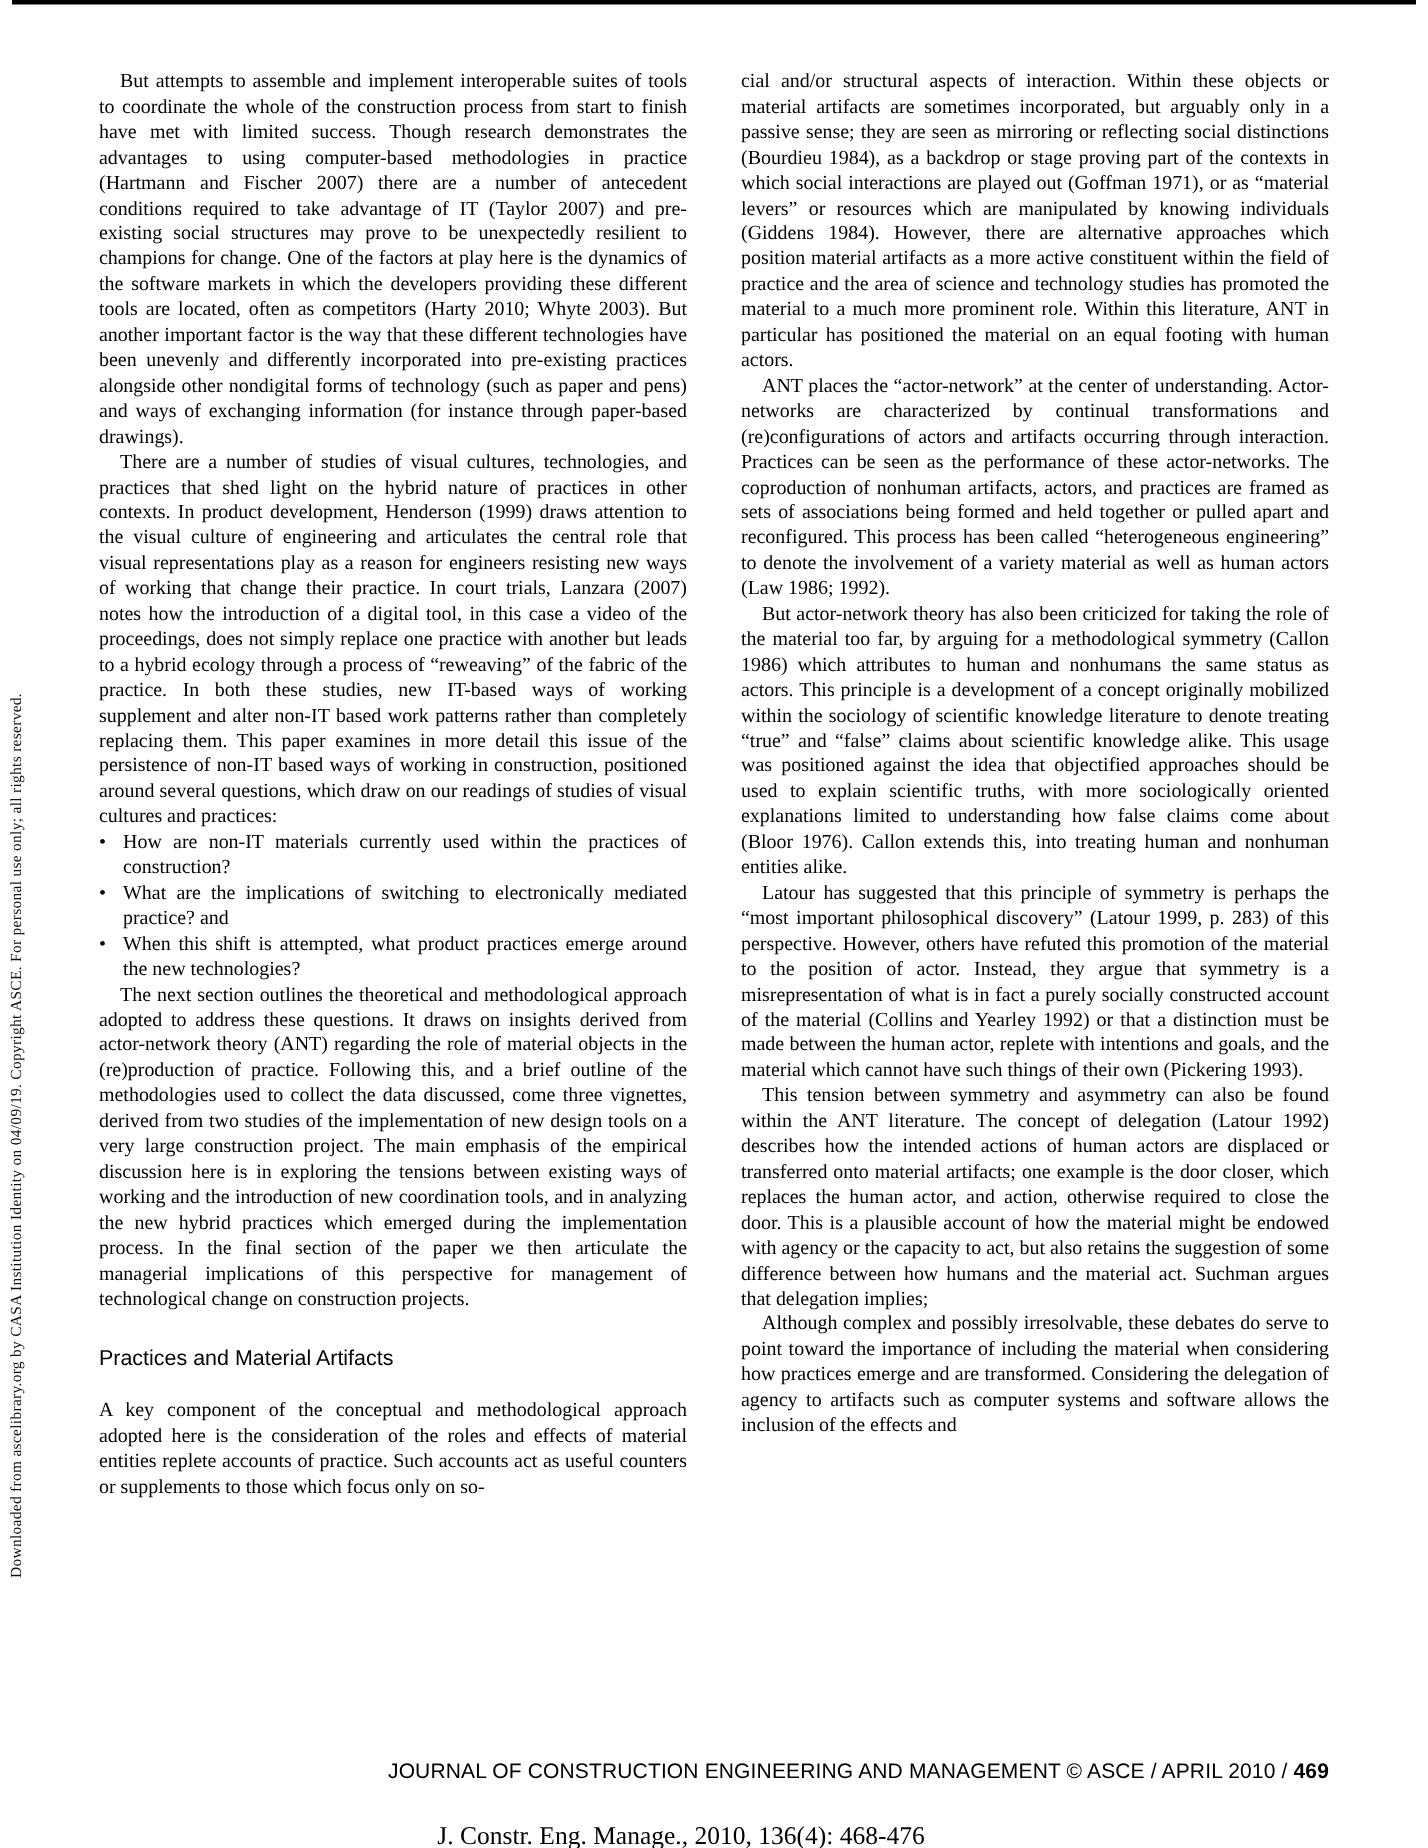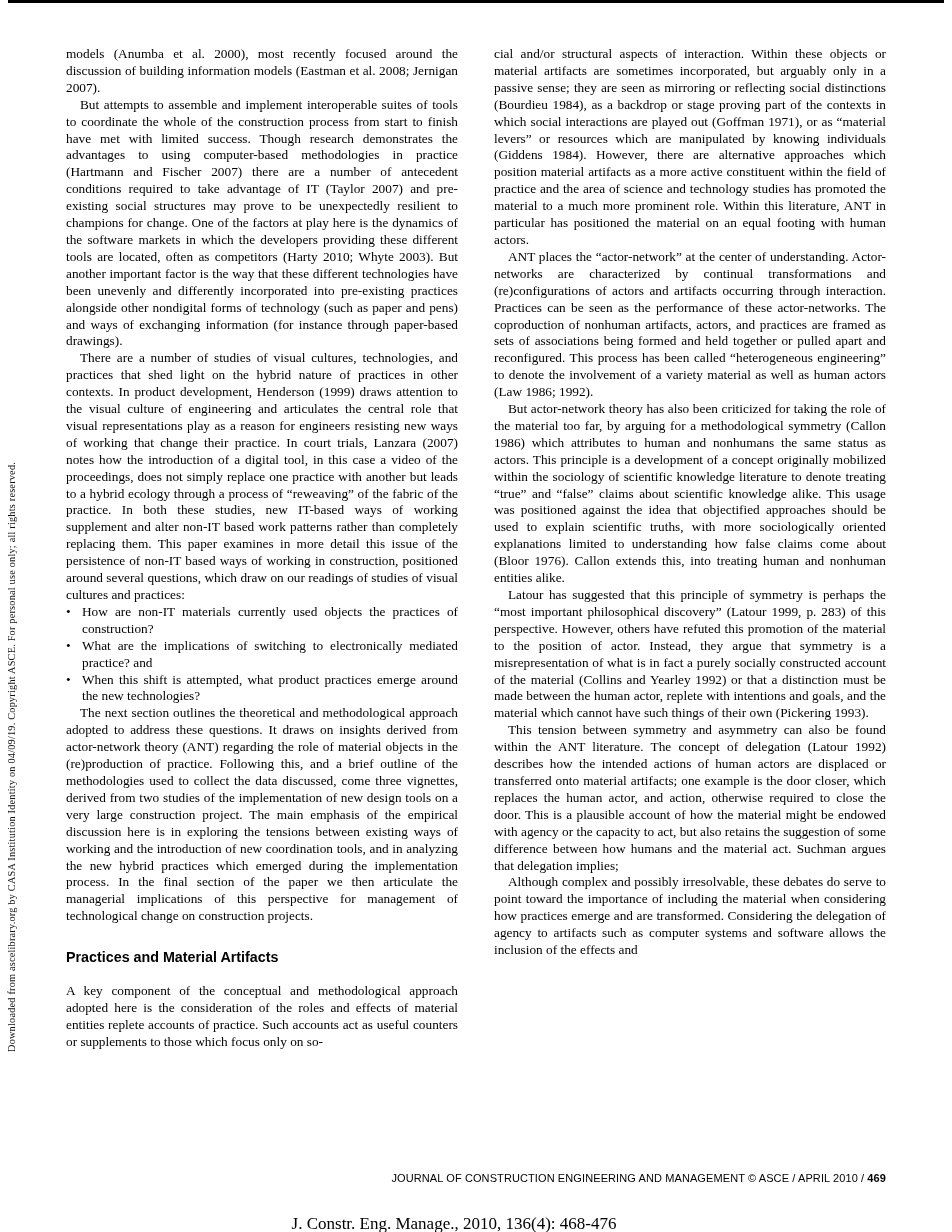--- a/index.html
+++ b/index.html
@@ -60,38 +60,38 @@
   .bullet .dot {
     width: 16px;
     flex: 0 0 16px;
   }
   .bullet .btext {
     flex: 1;
     text-align: justify;
   }
   .section-heading {
     font-family: "Liberation Sans", sans-serif;
-    font-weight: bold;
+    font-weight: normal;
     font-size: 14.3px;
     margin: 24px 0 17px 0;
     text-align: left;
     line-height: 17px;
   }
   blockquote.quote {
     margin: 10px 6px 10px 24px;
     text-align: justify;
   }
   .footer {
     position: absolute;
     top: 1172px;
     left: 66px;
     width: 820px;
     text-align: right;
     font-family: "Liberation Sans", sans-serif;
-    font-size: 11px;
+    font-size: 14px;
     letter-spacing: 0.1px;
   }
   .footer .pagenum { font-weight: bold; }
   .citation {
     position: absolute;
     top: 1214px;
     left: 0;
     width: 908px;
     text-align: center;
     font-size: 17px;
@@ -100,28 +100,27 @@
 </head>
 <body>
 
 <div class="top-edge"></div>
 
 <div class="watermark">Downloaded from ascelibrary.org by CASA Institution Identity on 04/09/19. Copyright ASCE. For personal use only; all rights reserved.</div>
 
 <div class="columns">
 
   <div class="col">
-    <p class="noindent">models (Anumba et al. 2000), most recently focused around the discussion of building information models (Eastman et al. 2008; Jernigan 2007).</p>
     <p class="indent">But attempts to assemble and implement interoperable suites of tools to coordinate the whole of the construction process from start to finish have met with limited success. Though research demonstrates the advantages to using computer-based methodologies in practice (Hartmann and Fischer 2007) there are a number of antecedent conditions required to take advantage of IT (Taylor 2007) and pre-existing social structures may prove to be unexpectedly resilient to champions for change. One of the factors at play here is the dynamics of the software markets in which the developers providing these different tools are located, often as competitors (Harty 2010; Whyte 2003). But another important factor is the way that these different technologies have been unevenly and differently incorporated into pre-existing practices alongside other nondigital forms of technology (such as paper and pens) and ways of exchanging information (for instance through paper-based drawings).</p>
     <p class="indent">There are a number of studies of visual cultures, technologies, and practices that shed light on the hybrid nature of practices in other contexts. In product development, Henderson (1999) draws attention to the visual culture of engineering and articulates the central role that visual representations play as a reason for engineers resisting new ways of working that change their practice. In court trials, Lanzara (2007) notes how the introduction of a digital tool, in this case a video of the proceedings, does not simply replace one practice with another but leads to a hybrid ecology through a process of “reweaving” of the fabric of the practice. In both these studies, new IT-based ways of working supplement and alter non-IT based work patterns rather than completely replacing them. This paper examines in more detail this issue of the persistence of non-IT based ways of working in construction, positioned around several questions, which draw on our readings of studies of visual cultures and practices:</p>
 
     <div class="bullets">
       <div class="bullet">
         <span class="dot">•</span>
-        <span class="btext">How are non-IT materials currently used objects the practices of construction?</span>
+        <span class="btext">How are non-IT materials currently used within the practices of construction?</span>
       </div>
       <div class="bullet">
         <span class="dot">•</span>
         <span class="btext">What are the implications of switching to electronically mediated practice? and</span>
       </div>
       <div class="bullet">
         <span class="dot">•</span>
         <span class="btext">When this shift is attempted, what product practices emerge around the new technologies?</span>
       </div>
     </div>

